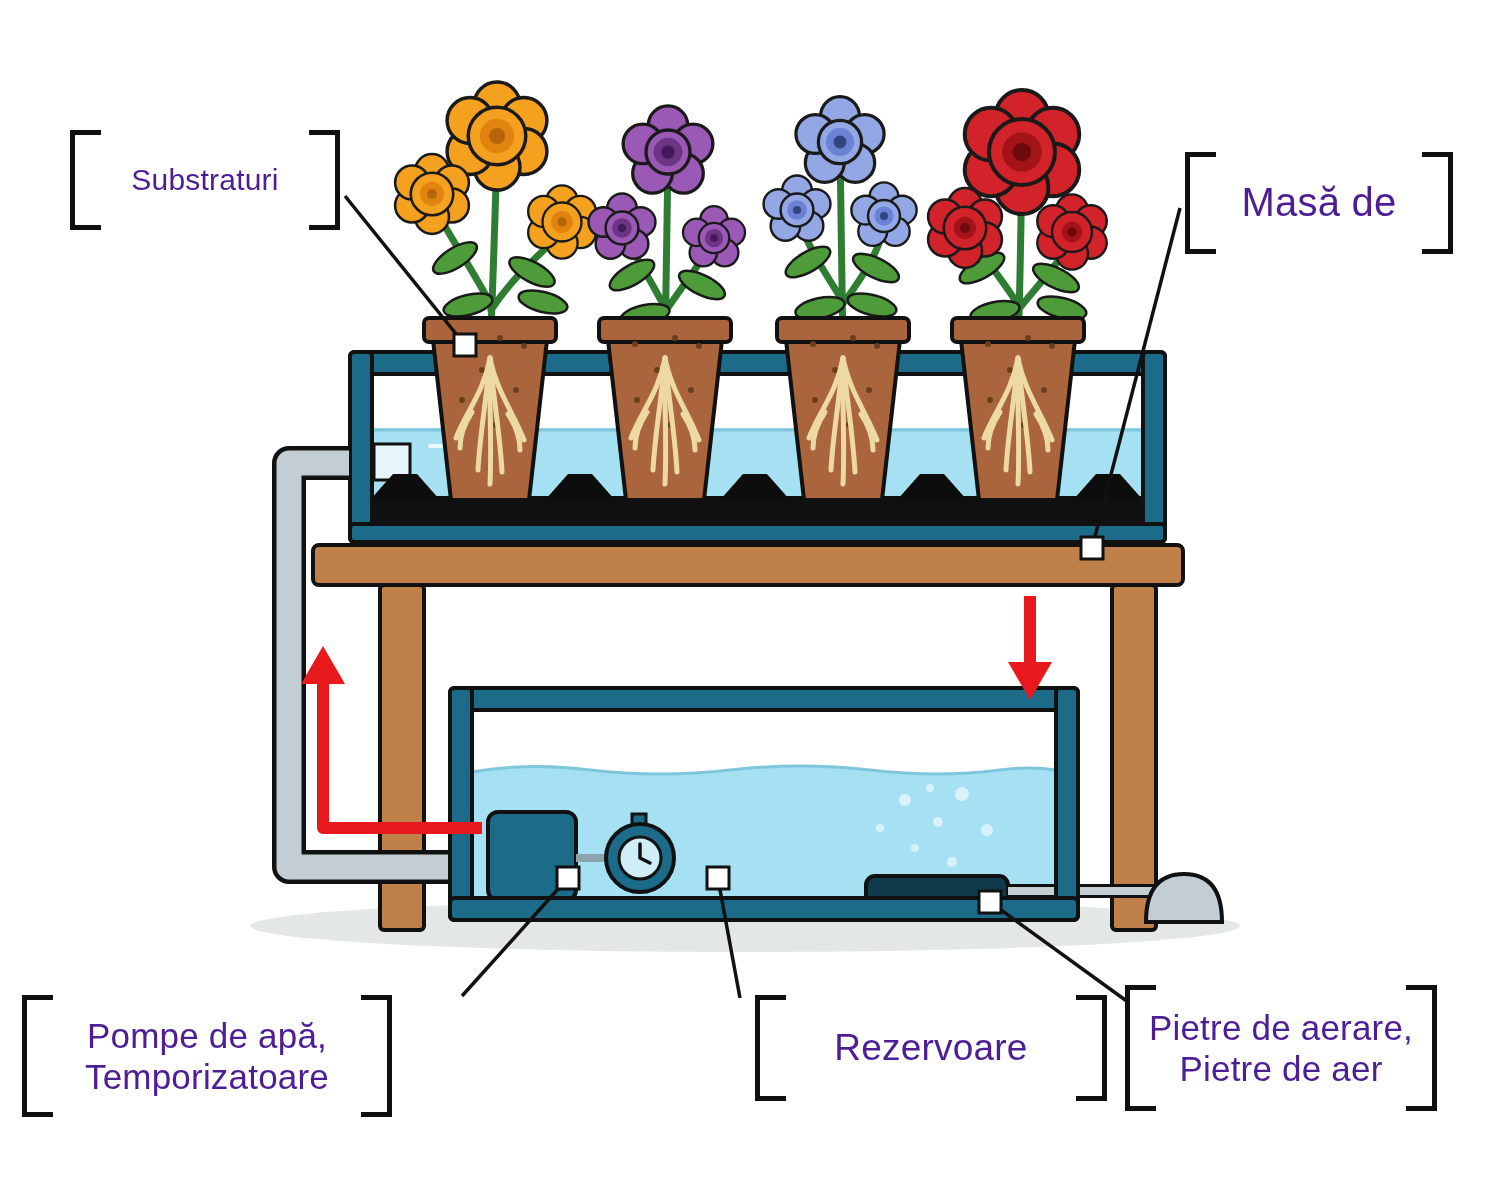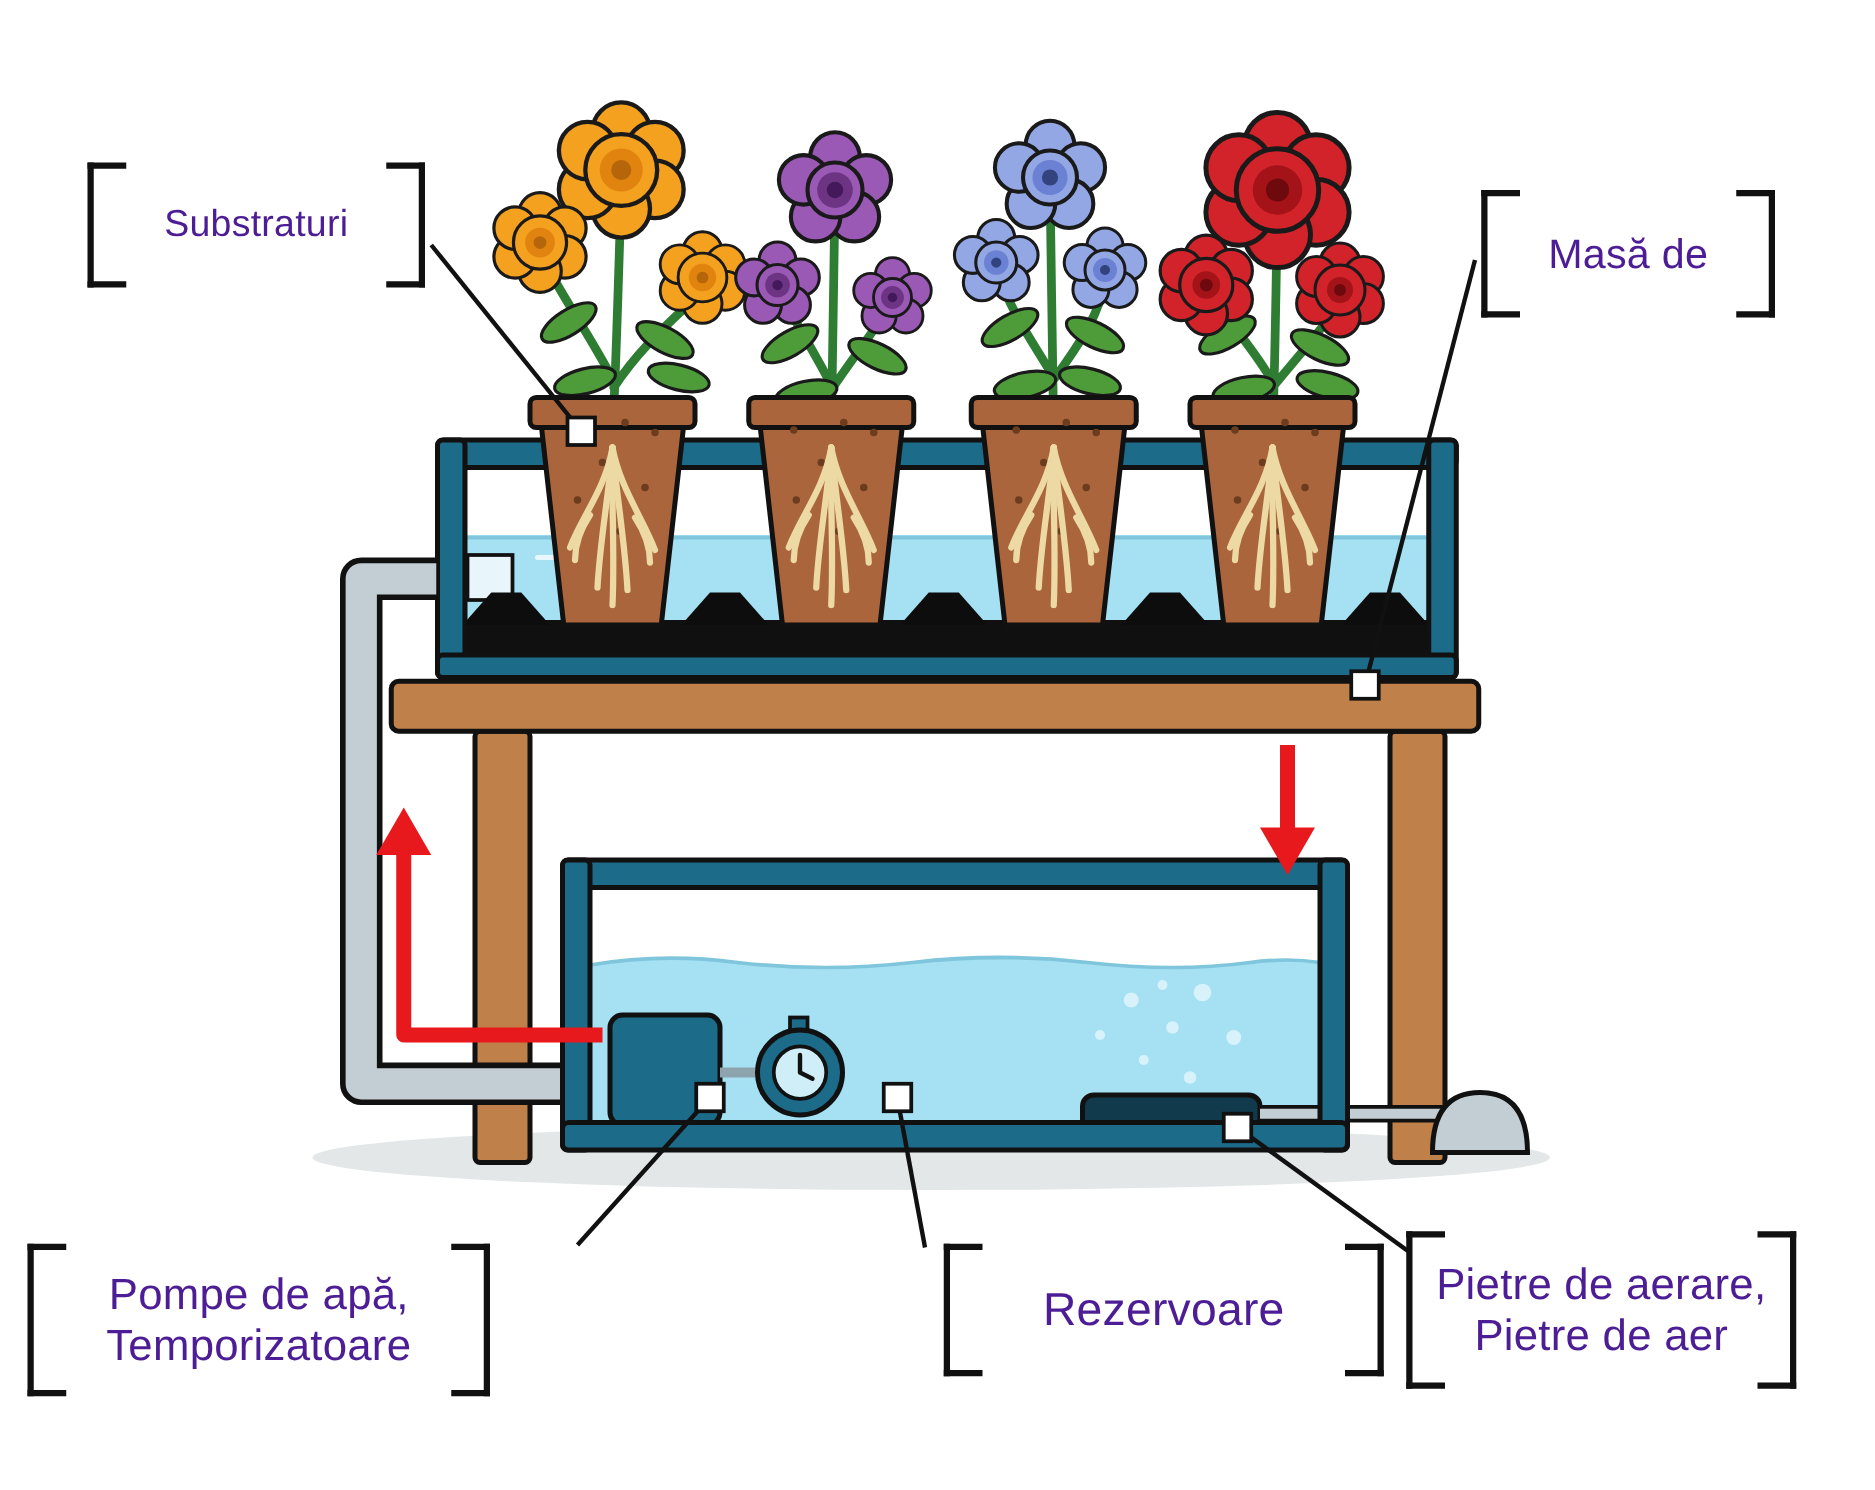--- a/index.html
+++ b/index.html
@@ -261,21 +261,21 @@
     <rect class="marker" x="557" y="867" width="22" height="22"></rect>
     <rect class="marker" x="707" y="867" width="22" height="22"></rect>
     <rect class="marker" x="979" y="891" width="22" height="22"></rect>
   </g>
 </svg>
 
 <div class="lbl" style="left:70px;top:130px;width:270px;height:100px;font-size:30px;">
   <span>Substraturi</span>
 </div>
 
-<div class="lbl" style="left:1185px;top:152px;width:235px;height:102px;font-size:33px;gap:34px;">
+<div class="lbl" style="left:1185px;top:152px;width:268px;height:102px;font-size:40px;gap:34px;">
   <span>Masă de</span>
 </div>
 
 <div class="lbl" style="left:22px;top:995px;width:370px;height:122px;font-size:35px;">
   <span>Pompe de apă,</span>
   <span>Temporizatoare</span>
 </div>
 
 <div class="lbl" style="left:755px;top:995px;width:352px;height:106px;font-size:37px;">
   <span>Rezervoare</span>

